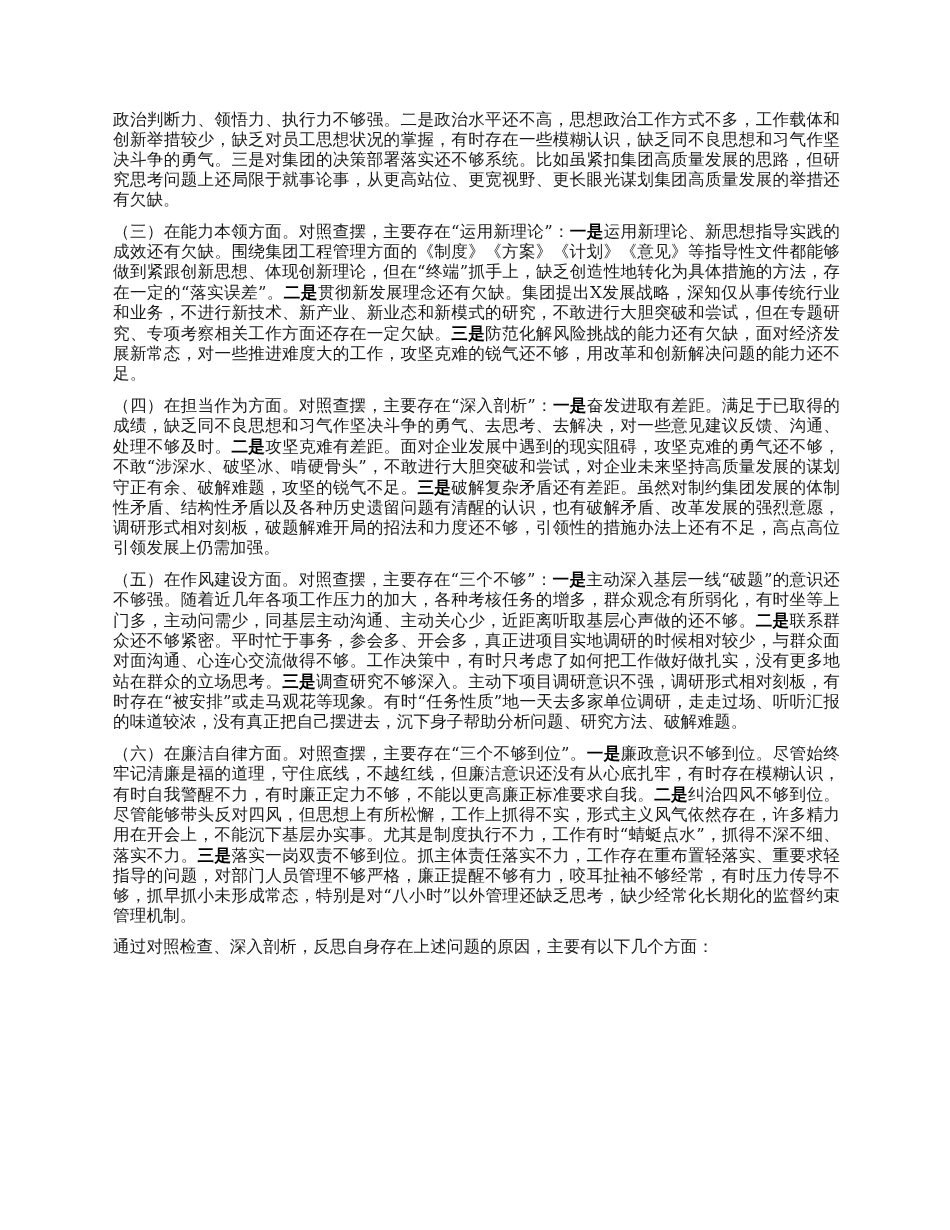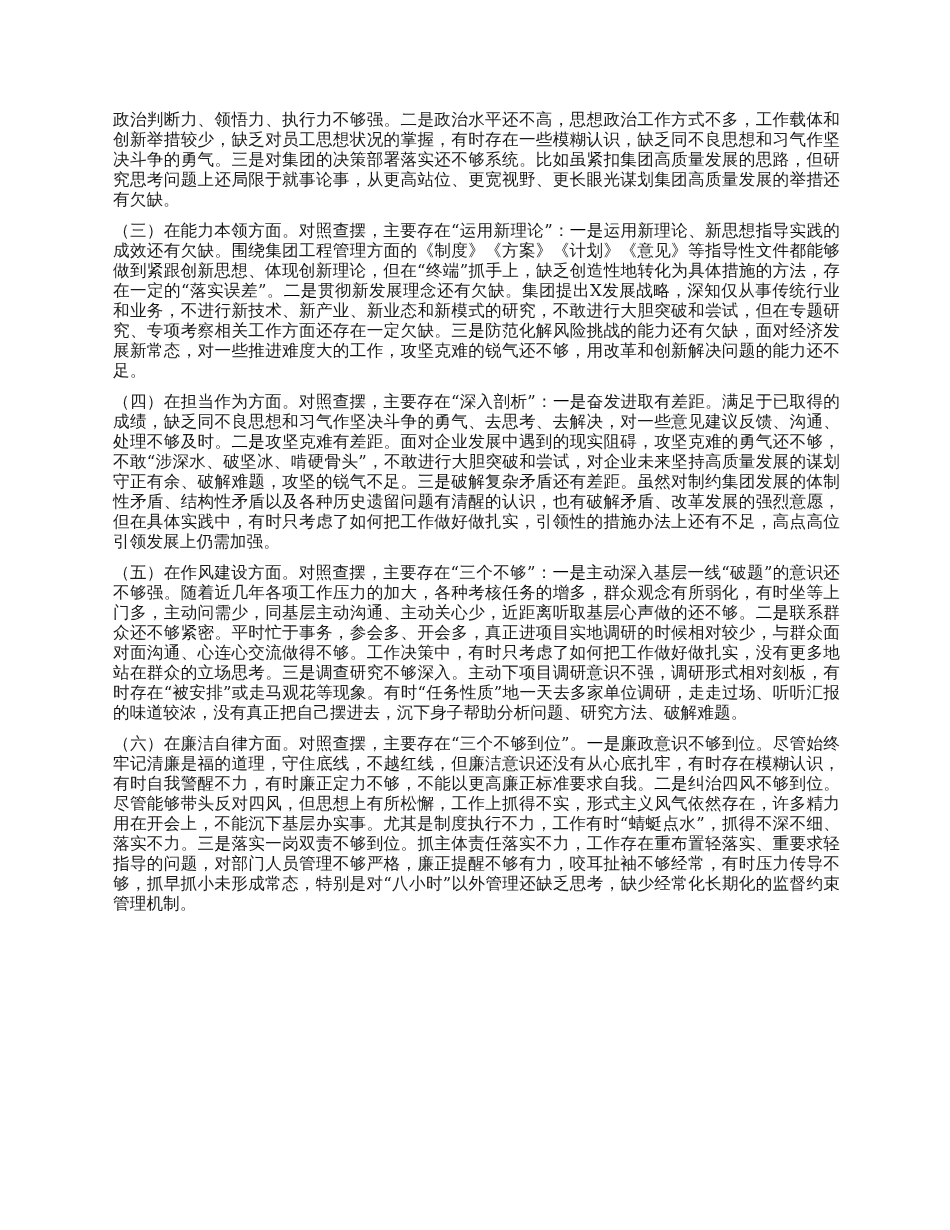--- a/index.html
+++ b/index.html
@@ -4,41 +4,42 @@
 <style>
   html, body { margin: 0; padding: 0; background: #ffffff; }
   body { width: 950px; height: 1230px; position: relative; overflow: hidden; }
   .page {
     position: absolute; left: 113px; top: 110px; width: 727px;
     font-family: "DejaVu Serif", "Liberation Serif", serif;
     font-size: 16.6px; line-height: 20px; color: #1a1a1a;
     text-align: justify; letter-spacing: 0.1px;
   }
   .para { margin: 0 0 11px 0; }
-  .para b { font-weight: normal; color: #000; margin-top: 19px; }
+  .para b { font-weight: bold; color: #000; margin-top: 19px; }
   .heading { margin: 0 0 11px 0; }
 </style>
 </head>
 <body>
 
 <div class="page">
   <p class="para">
     <span>政治判断力、领悟力、执行力不够强。二是政治水平还不高，思想政治工作方式不多，工作载体和创新举措较少，缺乏对员工思想状况的掌握，有时存在一些模糊认识，缺乏同不良思想和习气作坚决斗争的勇气。三是对集团的决策部署落实还不够系统。比如虽紧扣集团高质量发展的思路，但研究思考问题上还局限于就事论事，从更高站位、更宽视野、更长眼光谋划集团高质量发展的举措还有欠缺。</span>
   </p>
 
   <p class="para">
     <span>（三）在能力本领方面。对照查摆，主要存在“运用新理论”：</span><b>一是</b><span>运用新理论、新思想指导实践的成效还有欠缺。围绕集团工程管理方面的《制度》《方案》《计划》《意见》等指导性文件都能够做到紧跟创新思想、体现创新理论，但在“终端”抓手上，缺乏创造性地转化为具体措施的方法，存在一定的“落实误差”。</span><b>二是</b><span>贯彻新发展理念还有欠缺。集团提出X发展战略，深知仅从事传统行业和业务，不进行新技术、新产业、新业态和新模式的研究，不敢进行大胆突破和尝试，但在专题研究、专项考察相关工作方面还存在一定欠缺。</span><b>三是</b><span>防范化解风险挑战的能力还有欠缺，面对经济发展新常态，对一些推进难度大的工作，攻坚克难的锐气还不够，用改革和创新解决问题的能力还不足。</span>
   </p>
 
   <p class="para">
-    <span>（四）在担当作为方面。对照查摆，主要存在“深入剖析”：</span><b>一是</b><span>奋发进取有差距。满足于已取得的成绩，缺乏同不良思想和习气作坚决斗争的勇气、去思考、去解决，对一些意见建议反馈、沟通、处理不够及时。</span><b>二是</b><span>攻坚克难有差距。面对企业发展中遇到的现实阻碍，攻坚克难的勇气还不够，不敢“涉深水、破坚冰、啃硬骨头”，不敢进行大胆突破和尝试，对企业未来坚持高质量发展的谋划守正有余、破解难题，攻坚的锐气不足。</span><b>三是</b><span>破解复杂矛盾还有差距。虽然对制约集团发展的体制性矛盾、结构性矛盾以及各种历史遗留问题有清醒的认识，也有破解矛盾、改革发展的强烈意愿，但在具体实践中，有时只考虑了如何把工作做好做扎实，引领性的措施办法上还有不足，高点高位引领发展上仍需加强。</span>
+    <span>（四）在担当作为方面。对照查摆，主要存在“深入剖析”：</span><b>一是</b><span>奋发进取有差距。满足于已取得的成绩，缺乏同不良思想和习气作坚决斗争的勇气、去思考、去解决，对一些意见建议反馈、沟通、处理不够及时。</span><b>二是</b><span>攻坚克难有差距。面对企业发展中遇到的现实阻碍，攻坚克难的勇气还不够，不敢“涉深水、破坚冰、啃硬骨头”，不敢进行大胆突破和尝试，对企业未来坚持高质量发展的谋划守正有余、破解难题，攻坚的锐气不足。</span><b>三是</b><span>破解复杂矛盾还有差距。虽然对制约集团发展的体制性矛盾、结构性矛盾以及各种历史遗留问题有清醒的认识，也有破解矛盾、改革发展的强烈意愿，调研形式相对刻板，破题解难开局的招法和力度还不够，引领性的措施办法上还有不足，高点高位引领发展上仍需加强。</span>
   </p>
 
   <p class="para">
     <span>（五）在作风建设方面。对照查摆，主要存在“三个不够”：</span><b>一是</b><span>主动深入基层一线“破题”的意识还不够强。随着近几年各项工作压力的加大，各种考核任务的增多，群众观念有所弱化，有时坐等上门多，主动问需少，同基层主动沟通、主动关心少，近距离听取基层心声做的还不够。</span><b>二是</b><span>联系群众还不够紧密。平时忙于事务，参会多、开会多，真正进项目实地调研的时候相对较少，与群众面对面沟通、心连心交流做得不够。工作决策中，有时只考虑了如何把工作做好做扎实，没有更多地站在群众的立场思考。</span><b>三是</b><span>调查研究不够深入。主动下项目调研意识不强，调研形式相对刻板，有时存在“被安排”或走马观花等现象。有时“任务性质”地一天去多家单位调研，走走过场、听听汇报的味道较浓，没有真正把自己摆进去，沉下身子帮助分析问题、研究方法、破解难题。</span>
   </p>
 
   <p class="para">
     <span>（六）在廉洁自律方面。对照查摆，主要存在“三个不够到位”。</span><b>一是</b><span>廉政意识不够到位。尽管始终牢记清廉是福的道理，守住底线，不越红线，但廉洁意识还没有从心底扎牢，有时存在模糊认识，有时自我警醒不力，有时廉正定力不够，不能以更高廉正标准要求自我。</span><b>二是</b><span>纠治四风不够到位。尽管能够带头反对四风，但思想上有所松懈，工作上抓得不实，形式主义风气依然存在，许多精力用在开会上，不能沉下基层办实事。尤其是制度执行不力，工作有时“蜻蜓点水”，抓得不深不细、落实不力。</span><b>三是</b><span>落实一岗双责不够到位。抓主体责任落实不力，工作存在重布置轻落实、重要求轻指导的问题，对部门人员管理不够严格，廉正提醒不够有力，咬耳扯袖不够经常，有时压力传导不够，抓早抓小未形成常态，特别是对“八小时”以外管理还缺乏思考，缺少经常化长期化的监督约束管理机制。</span>
   </p>
 
 
+  <p class="para">通过对照检查、深入剖析，反思自身存在上述问题的原因，主要有以下几个方面：</p>
 </div>
 
 </body></html>

